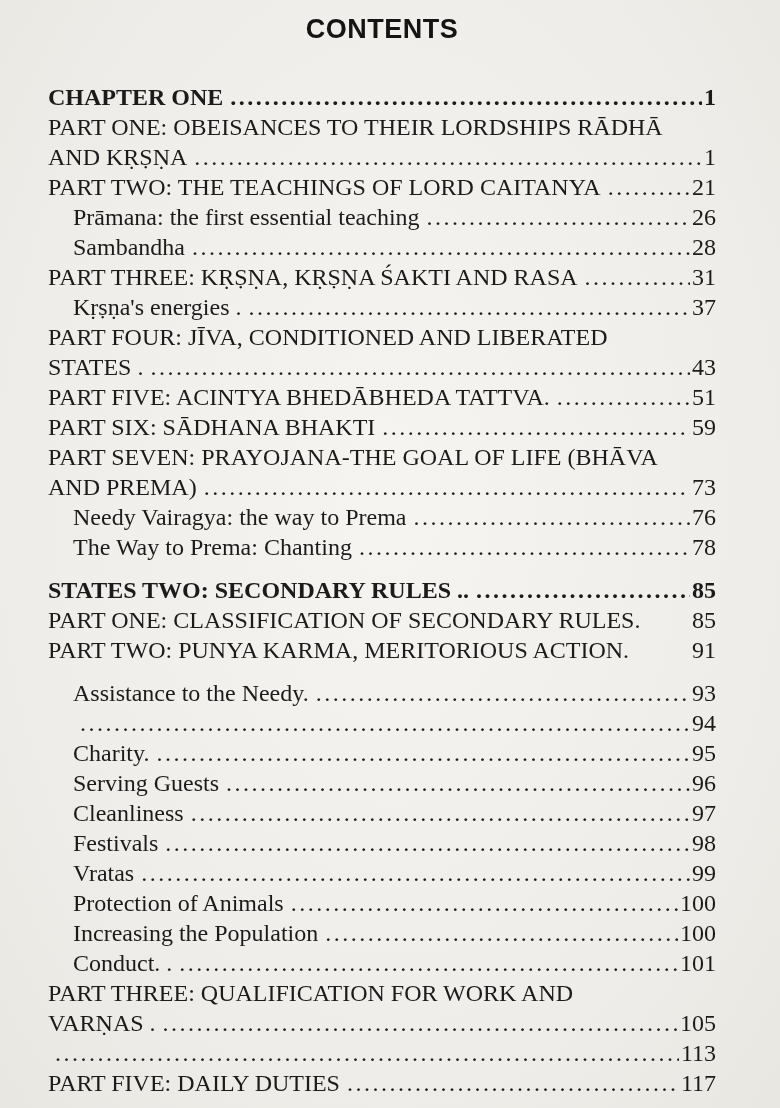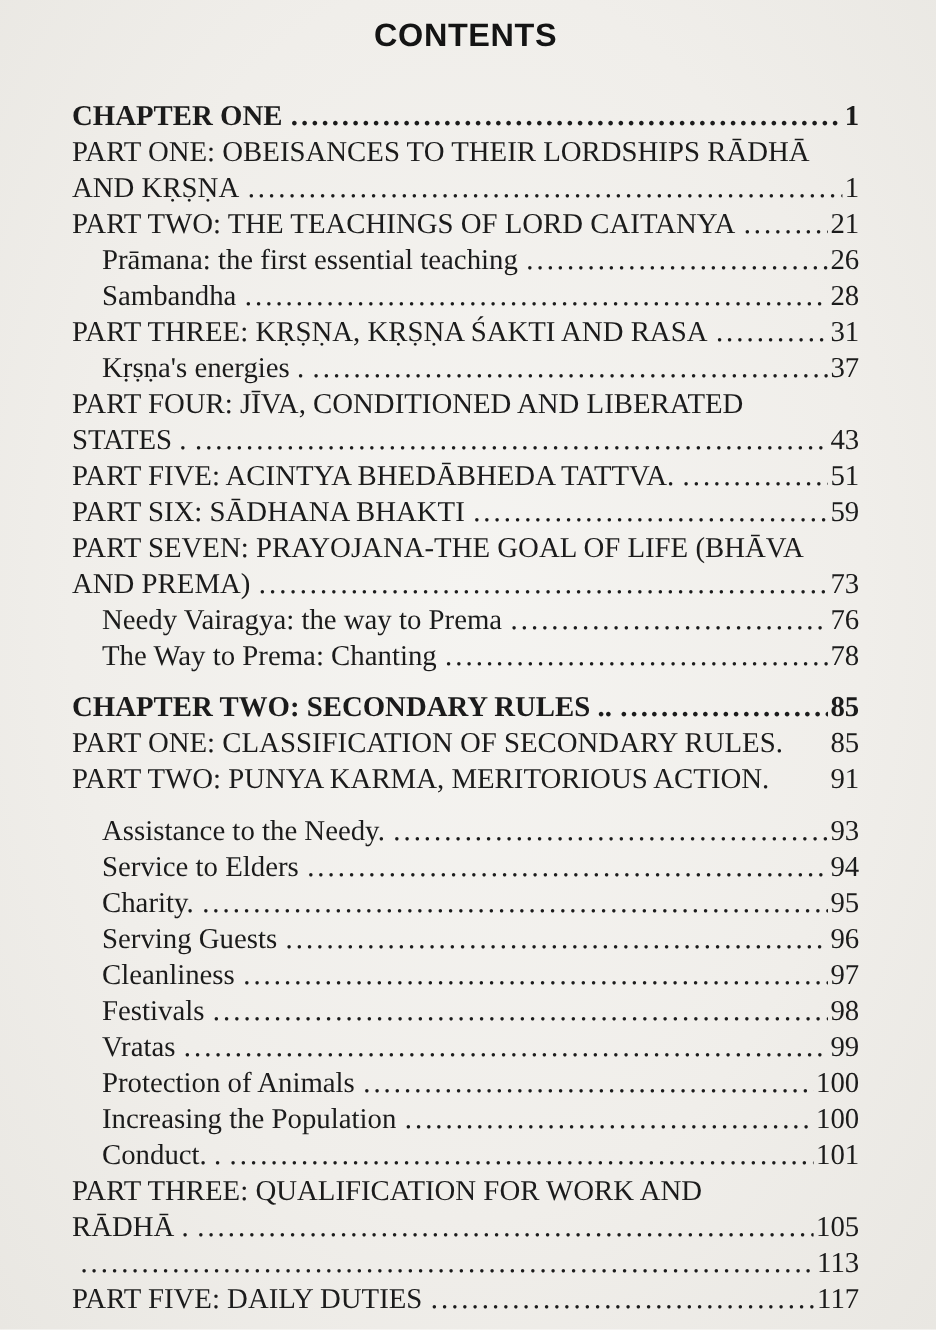--- a/index.html
+++ b/index.html
@@ -8,21 +8,21 @@
   }
   body {
     width: 780px;
     height: 1108px;
     overflow: hidden;
     background: radial-gradient(ellipse at 50% 45%, #f5f4f1 0%, #f0eeea 60%, #e9e7e2 100%);
     font-family: "Liberation Serif", "DejaVu Serif", serif;
     color: #1b1b1b;
   }
   .page-inner {
-    padding: 12px 64px 0 60px;
+    padding: 12px 64px 0 48px;
   }
   h1.doc-title {
     font-family: "Liberation Sans", "DejaVu Sans", sans-serif;
     font-weight: bold;
     font-size: 27px;
     line-height: 34px;
     letter-spacing: 0.5px;
     text-align: center;
     margin: 0 0 36px 0;
     color: #141414;
@@ -141,41 +141,40 @@
         <span class="text">Needy Vairagya: the way to Prema</span>
         <span class="fill">......................................................................................................................................................</span>
         <span class="pg">76</span>
       </div>
       <div class="row sub">
         <span class="text">The Way to Prema: Chanting</span>
         <span class="fill">......................................................................................................................................................</span>
         <span class="pg">78</span>
       </div>
       <div class="row chapter gap">
-        <span class="text">CHAPTER TWO: SECONDARY RULES ..</span>
+        <span class="text">STATES TWO: SECONDARY RULES ..</span>
         <span class="fill">......................................................................................................................................................</span>
         <span class="pg">85</span>
       </div>
       <div class="row part">
         <span class="text">PART ONE: CLASSIFICATION OF SECONDARY RULES.</span>
         <span class="fill"></span>
         <span class="pg">85</span>
       </div>
       <div class="row part">
         <span class="text">PART TWO: PUNYA KARMA, MERITORIOUS ACTION.</span>
         <span class="fill"></span>
         <span class="pg">91</span>
       </div>
       <div class="row sub gap">
         <span class="text">Assistance to the Needy.</span>
         <span class="fill">......................................................................................................................................................</span>
         <span class="pg">93</span>
       </div>
       <div class="row sub">
-        <span class="text">Service to Elders</span>
         <span class="fill">......................................................................................................................................................</span>
         <span class="pg">94</span>
       </div>
       <div class="row sub">
         <span class="text">Charity.</span>
         <span class="fill">......................................................................................................................................................</span>
         <span class="pg">95</span>
       </div>
       <div class="row sub">
         <span class="text">Serving Guests</span>
@@ -210,21 +209,21 @@
       <div class="row sub">
         <span class="text">Conduct. .</span>
         <span class="fill">......................................................................................................................................................</span>
         <span class="pg">101</span>
       </div>
       <div class="row part">
         <span class="text">PART THREE: QUALIFICATION FOR WORK AND</span>
         <span class="fill"></span>
       </div>
       <div class="row part">
-        <span class="text">RĀDHĀ .</span>
+        <span class="text">VARṆAS .</span>
         <span class="fill">......................................................................................................................................................</span>
         <span class="pg">105</span>
       </div>
       <div class="row part">
         <span class="fill">......................................................................................................................................................</span>
         <span class="pg">113</span>
       </div>
       <div class="row part">
         <span class="text">PART FIVE: DAILY DUTIES</span>
         <span class="fill">......................................................................................................................................................</span>

